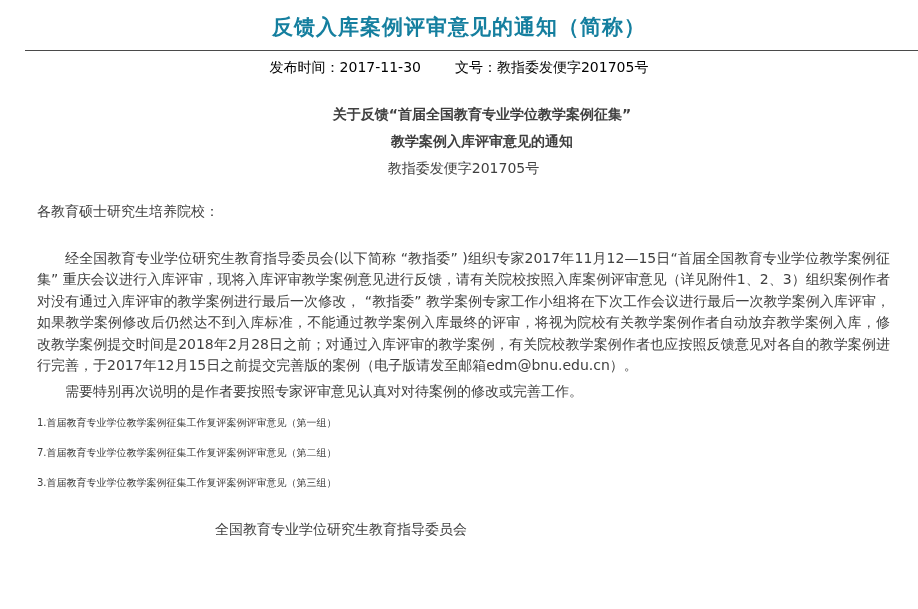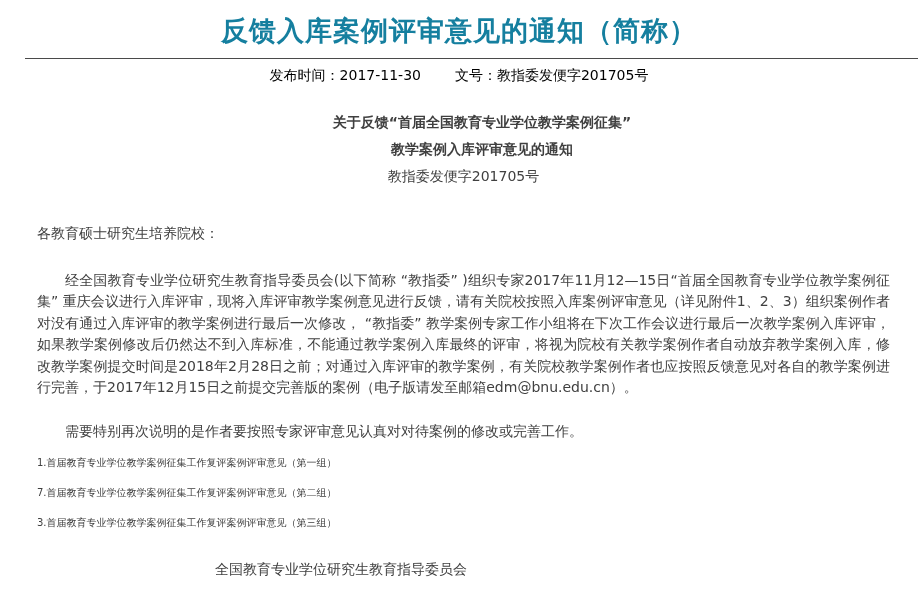--- a/index.html
+++ b/index.html
@@ -15,21 +15,21 @@
     width: 918px;
     height: 609px;
     position: relative;
     background: #ffffff;
     box-sizing: border-box;
   }
   .page-title {
     margin: 0;
     padding-top: 13px;
     text-align: center;
-    font-size: 27px;
+    font-size: 21px;
     font-weight: bold;
     color: #157f9f;
     letter-spacing: 1px;
   }
   .rule {
     border: none;
     border-top: 1px solid #4a4a4a;
     margin: 9px 0 0 25px;
     height: 0;
   }
@@ -42,32 +42,32 @@
   .meta-gap { display: inline-block; width: 34px; }
   .doc-heading {
     margin-top: 24px;
     text-align: center;
     color: #404040;
     font-size: 14px;
   }
   .h-bold { font-weight: bold; line-height: 27px; margin-left: 46px; }
   .h-doc  { font-weight: normal; line-height: 27px; padding-left: 9px; }
   .salutation {
-    margin: 33px 28px 0 37px;
+    margin: 19px 28px 0 37px;
     font-size: 14px;
     line-height: 21px;
   }
   .para {
     margin: 26px 28px 0 37px;
     font-size: 14px;
     line-height: 21.4px;
     text-indent: 2em;
     text-align: justify;
   }
-  .para2 { margin-top: 23px; }
+  .para2 { margin-top: 5px; }
   .attach-label {
     margin: 44px 0 0 37px;
     font-size: 14px;
     line-height: 21px;
   }
   .attach-item {
     margin: 9px 0 0 37px;
     font-size: 10px;
     line-height: 21px;
   }

